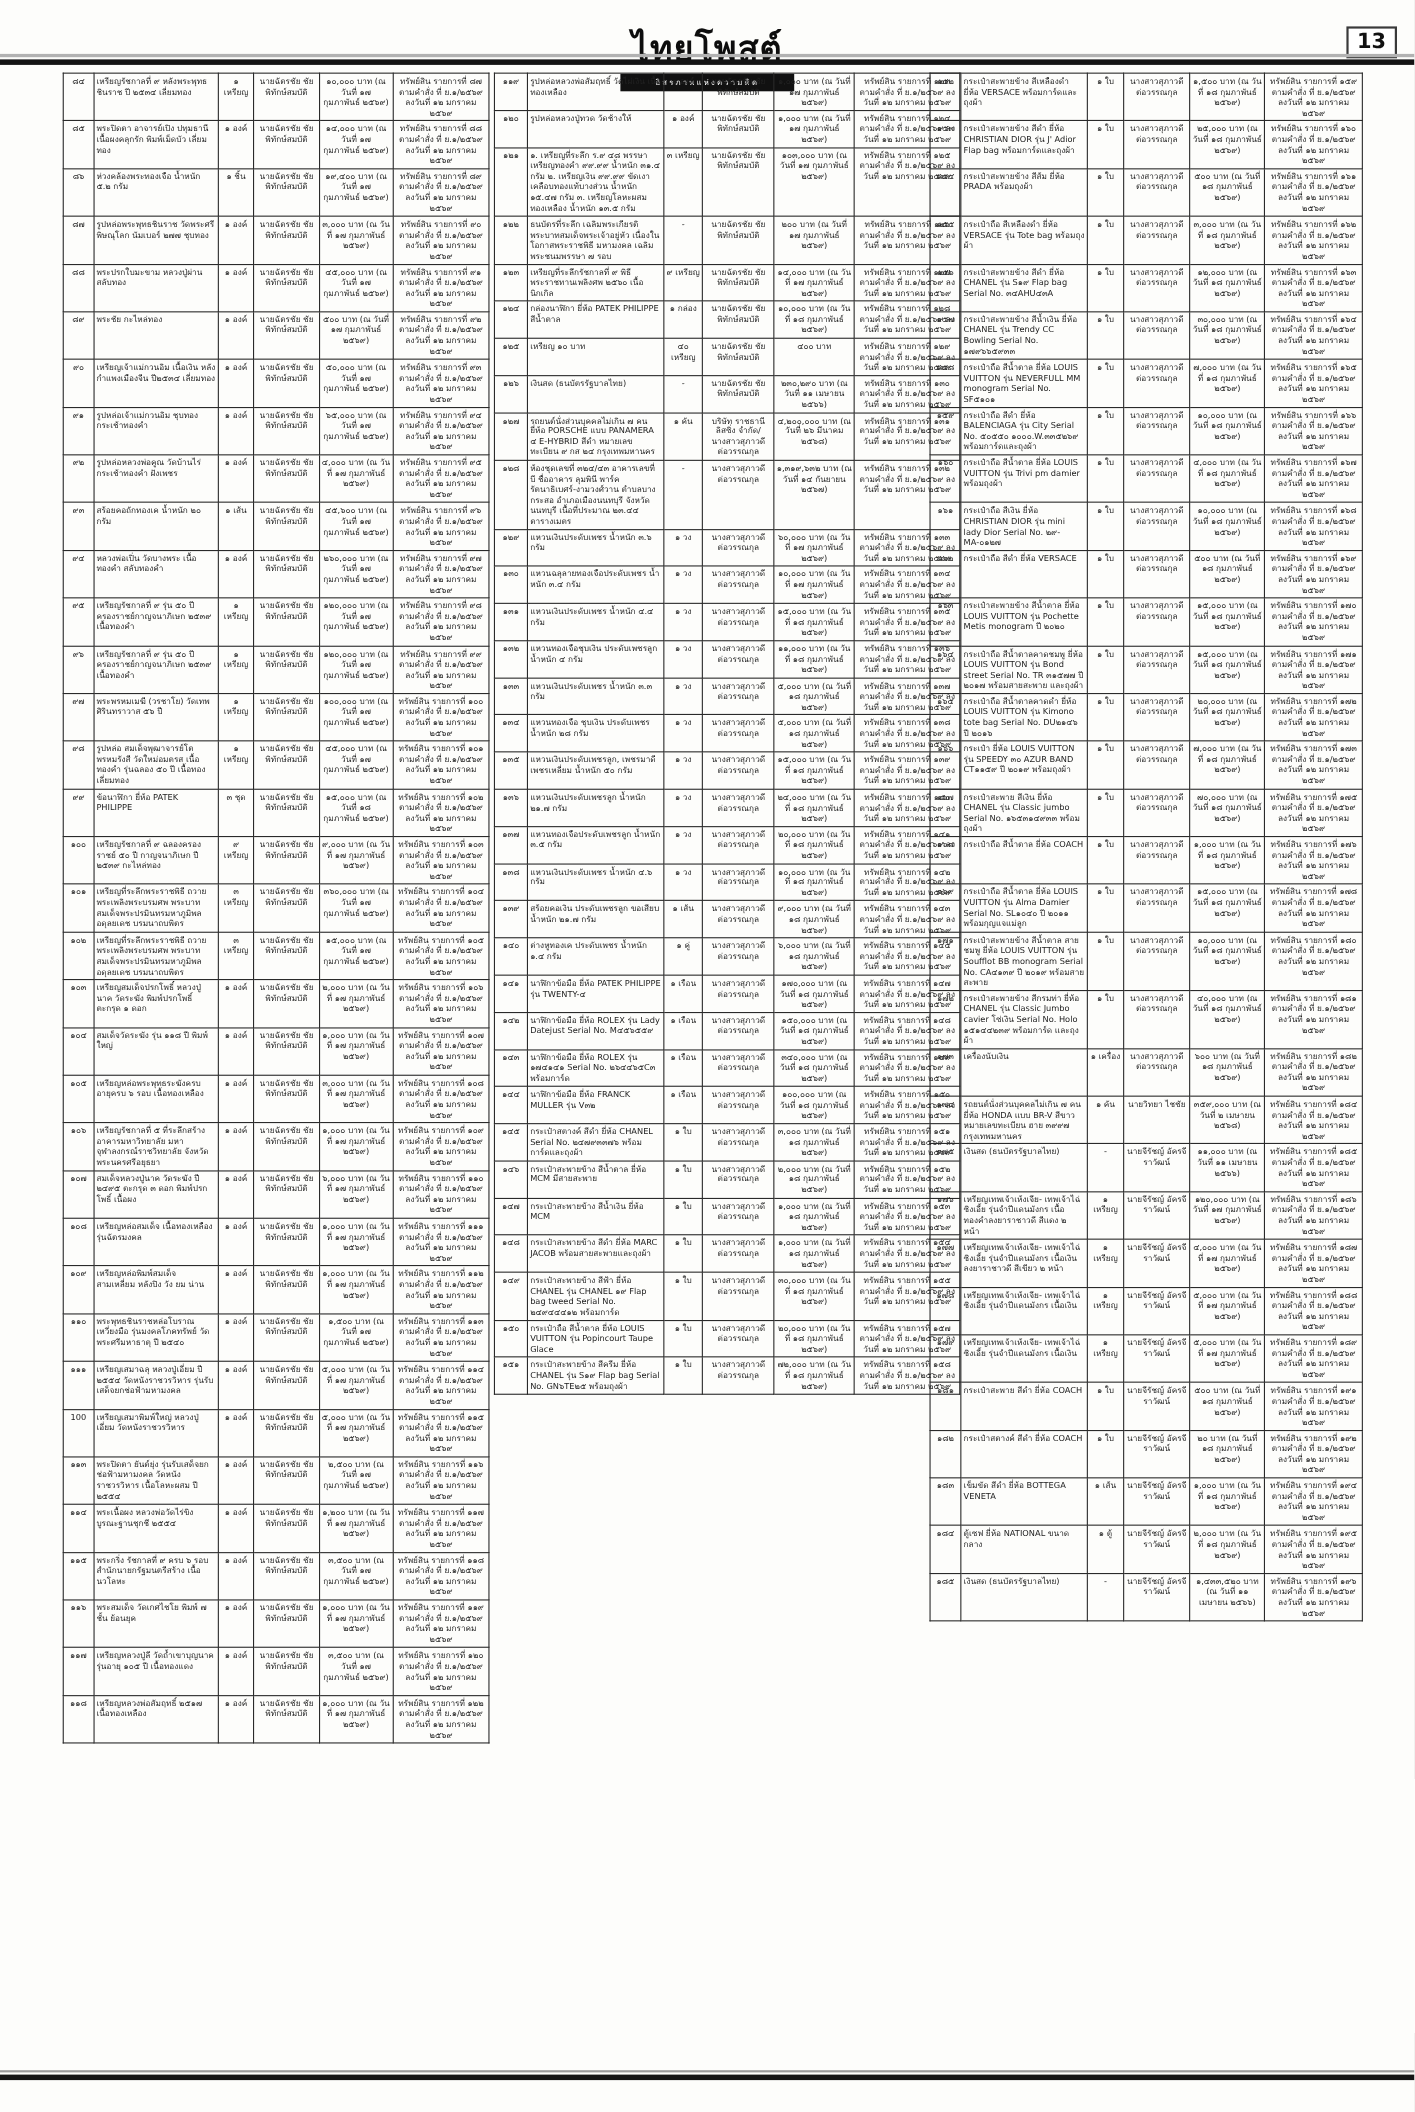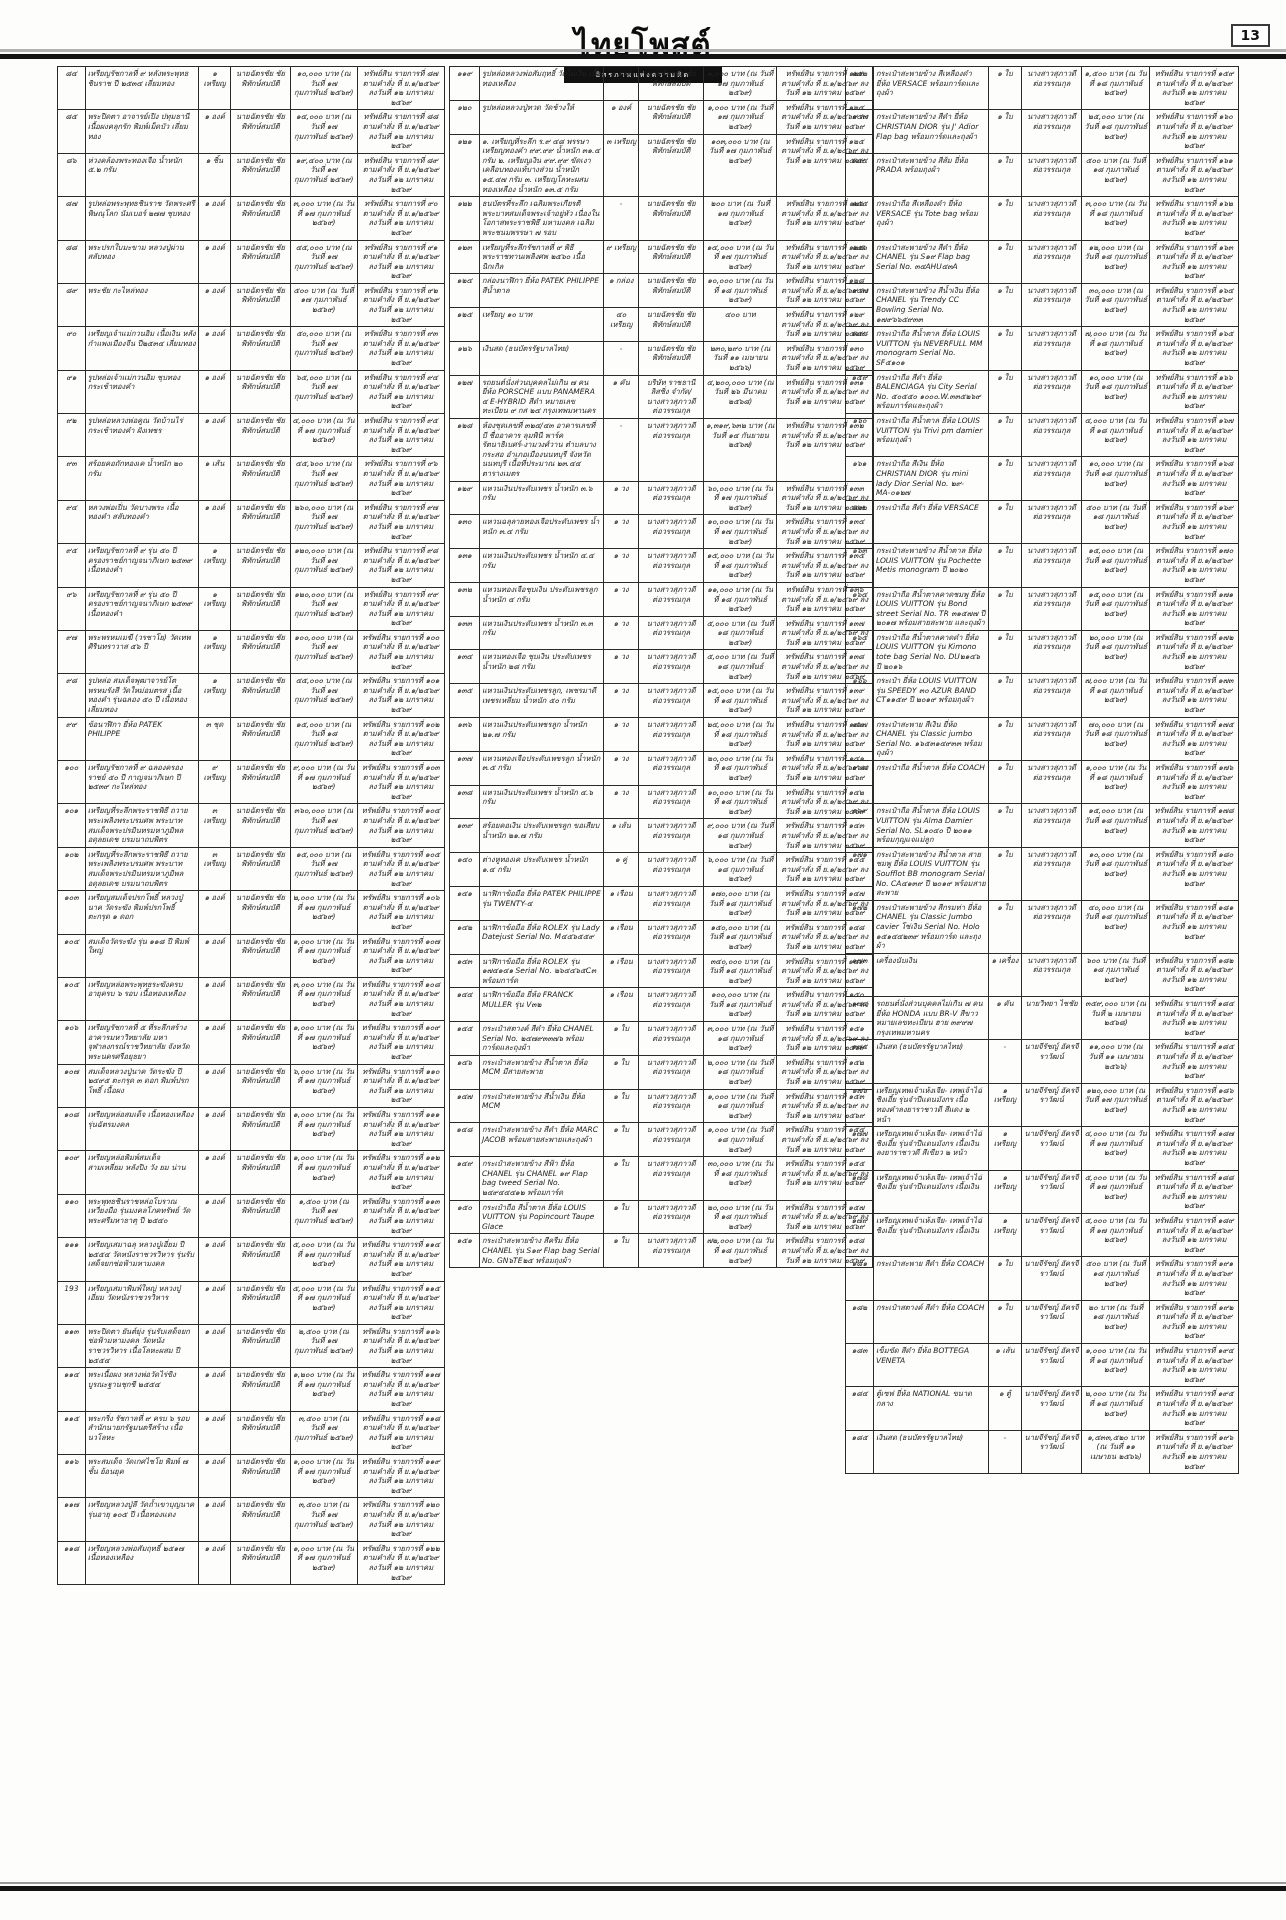--- a/index.html
+++ b/index.html
@@ -5,28 +5,28 @@
   html,body{margin:0;padding:0;background:#e8e8e4;}
   .page{position:relative;width:1286px;height:1920px;background:#fdfdfb;overflow:hidden;
         font-family:"DejaVu Sans",sans-serif;color:#1c1c1c;}
   
   .masthead{position:absolute;top:19px;left:0;width:100%;text-align:center;}
   .mast-title{display:inline-block;font-weight:bold;font-size:31px;letter-spacing:1px;color:#0d0d0d;
               transform:scaleY(1.05);}
   .mast-tagline{margin:13px auto;margin-top:-2px;width:158px;background:#111;color:#fff;
                 font-size:7px;letter-spacing:2px;padding:2px 0 3px 0;}
   .pageno-box{position:absolute;top:24px;right:16px;border:2px solid #3a3a3a;background:#fff;
-              font-size:14px;font-weight:bold;padding:1px 8px 2px 8px;color:#111;}
+              font-size:19px;font-weight:bold;padding:1px 8px 2px 8px;color:#111;}
   .rule-top-gray{position:absolute;top:49px;left:0;width:100%;height:3px;background:#b2b2b2;}
   .rule-top-black{position:absolute;top:54px;left:0;width:100%;height:5px;background:#141414;}
   .rule-bot-gray{position:absolute;top:1882px;left:0;width:100%;height:2px;background:#9a9a9a;}
   .rule-bot-black{position:absolute;top:1886px;left:0;width:100%;height:5px;background:#141414;}
   
   .sheet{position:absolute;top:66px;}
-  .sheet table{border-collapse:collapse;table-layout:fixed;width:100%;font-style:italic;}
+  .sheet table{border-collapse:collapse;table-layout:fixed;width:100%;}
   .sheet td{border:1px solid #2a2a2a;font-size:7.5px;line-height:1.28;padding:2px 2px;
             vertical-align:top;word-wrap:break-word;color:#222;}
   td.c0{width:6.4%;text-align:center;}
   td.c1{width:30.2%;text-align:left;}
   td.c2{width:7.8%;text-align:center;}
   td.c3{width:15.2%;text-align:center;}
   td.c4{width:17.4%;text-align:center;}
   td.c5{width:23%;text-align:center;}
   #tbl-left{left:57px;width:388px;}
   #tbl-mid{left:449px;width:424px;}
@@ -268,21 +268,21 @@
           </tr>
           <tr>
             <td class="c0">๑๑๑</td>
             <td class="c1">เหรียญเสมาฉลุ หลวงปู่เอี่ยม ปี ๒๕๕๔ วัดหนังราชวรวิหาร รุ่นรับเสด็จยกช่อฟ้ามหามงคล</td>
             <td class="c2">๑ องค์</td>
             <td class="c3">นายฉัตรชัย ชัยพิทักษ์สมบัติ</td>
             <td class="c4">๕,๐๐๐ บาท (ณ วันที่ ๑๗ กุมภาพันธ์ ๒๕๖๙)</td>
             <td class="c5">ทรัพย์สิน รายการที่ ๑๑๔ ตามคำสั่ง ที่ ย.๑/๒๕๖๙ ลงวันที่ ๑๒ มกราคม ๒๕๖๙</td>
           </tr>
           <tr>
-            <td class="c0">193</td>
+            <td class="c0">100</td>
             <td class="c1">เหรียญเสมาพิมพ์ใหญ่ หลวงปู่เอี่ยม วัดหนังราชวรวิหาร</td>
             <td class="c2">๑ องค์</td>
             <td class="c3">นายฉัตรชัย ชัยพิทักษ์สมบัติ</td>
             <td class="c4">๕,๐๐๐ บาท (ณ วันที่ ๑๗ กุมภาพันธ์ ๒๕๖๙)</td>
             <td class="c5">ทรัพย์สิน รายการที่ ๑๑๕ ตามคำสั่ง ที่ ย.๑/๒๕๖๙ ลงวันที่ ๑๒ มกราคม ๒๕๖๙</td>
           </tr>
           <tr>
             <td class="c0">๑๑๓</td>
             <td class="c1">พระปิดตา ยันต์ยุ่ง รุ่นรับเสด็จยกช่อฟ้ามหามงคล วัดหนังราชวรวิหาร เนื้อโลหะผสม ปี ๒๕๕๔</td>
             <td class="c2">๑ องค์</td>

